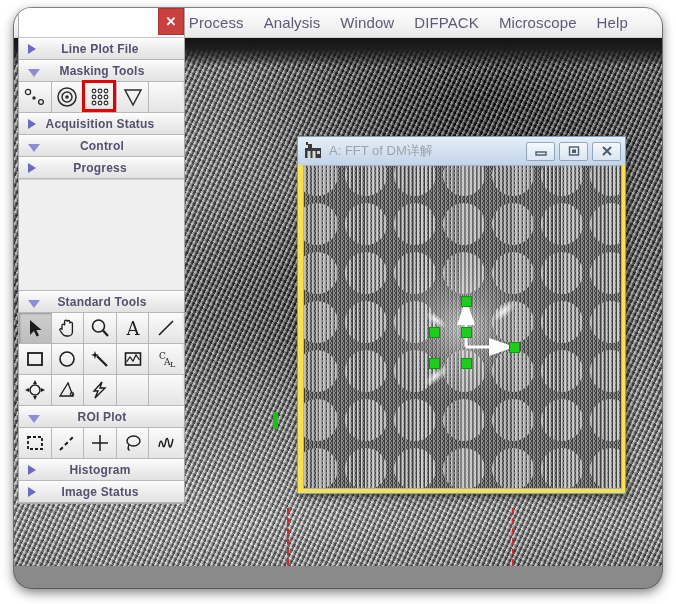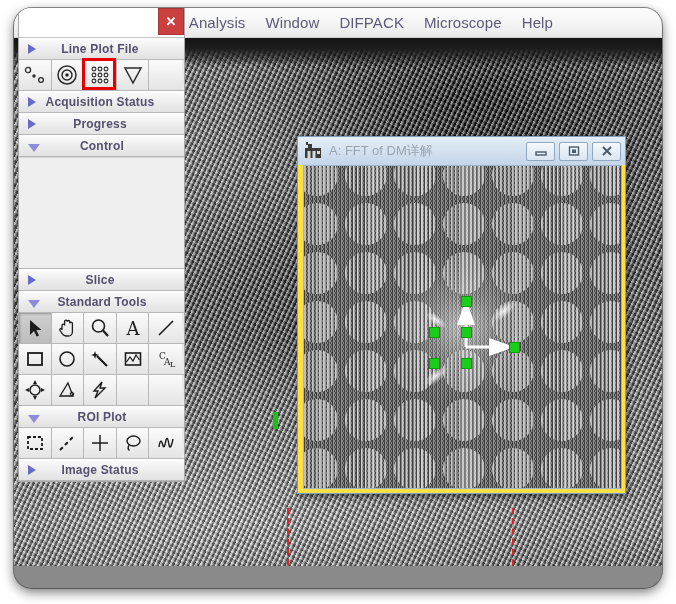--- a/index.html
+++ b/index.html
@@ -345,20 +345,21 @@
 </head>
 <body>
 
 <div id="root">
   <div class="app-window">
 
     <div class="menubar">
       <div class="menu-item">File</div>
       <div class="menu-item">Edit</div>
       <div class="menu-item">Object</div>
+      <div class="menu-item">Process</div>
       <div class="menu-item">Analysis</div>
       <div class="menu-item">Window</div>
       <div class="menu-item">DIFPACK</div>
       <div class="menu-item">Microscope</div>
       <div class="menu-item">Help</div>
     </div>
 
     <div class="doc-area">
       <div class="hrtem"></div>
       <div class="hrtem-noise"></div>
@@ -373,20 +374,24 @@
 
       <div class="palette-top">
         <div class="close-x">✕</div>
       </div>
 
       <div class="section-header">
         <div class="tri right"></div>
         <div class="section-title">Line Plot File</div>
       </div>
 
+      <div class="section-header">
+        <div class="tri down"></div>
+        <div class="section-title">Masking Tools</div>
+      </div>
       <div class="tool-row">
         <div class="tool-cell">
           <svg width="24" height="22" viewBox="0 0 24 22">
             <circle cx="5" cy="6" r="2.6" fill="none" stroke="#2b2b2b" stroke-width="1.3"></circle>
             <circle cx="11" cy="12" r="1.7" fill="#2b2b2b"></circle>
             <circle cx="18" cy="16" r="2.4" fill="none" stroke="#2b2b2b" stroke-width="1.3"></circle>
           </svg>
         </div>
         <div class="tool-cell">
           <svg width="24" height="22" viewBox="0 0 24 22">
@@ -417,34 +422,30 @@
         </div>
         <div class="tool-cell empty"></div>
       </div>
 
       <div class="section-header">
         <div class="tri right"></div>
         <div class="section-title">Acquisition Status</div>
       </div>
 
       <div class="section-header">
+        <div class="tri down"></div>
+        <div class="section-title">Control</div>
+      </div>
+
+      <div class="section-header">
         <div class="tri right"></div>
         <div class="section-title">Progress</div>
       </div>
-
-      <div class="section-header">
-        <div class="tri down"></div>
-        <div class="section-title">Control</div>
-      </div>
       <div class="control-body"></div>
 
-      <div class="section-header">
-        <div class="tri right"></div>
-        <div class="section-title">Slice</div>
-      </div>
 
       <div class="section-header">
         <div class="tri down"></div>
         <div class="section-title">Standard Tools</div>
       </div>
       <div class="tool-row">
         <div class="tool-cell selected">
           <svg width="22" height="22" viewBox="0 0 22 22">
             <path d="M6 3 L6 18 L10 14 L12.6 19.6 L15 18.4 L12.4 13 L17.5 13 Z" fill="#1c1c1c"></path>
           </svg>
@@ -551,20 +552,24 @@
             <path d="M7 13 Q5 17 7.5 18.5" fill="none" stroke="#1c1c1c" stroke-width="1.4"></path>
           </svg>
         </div>
         <div class="tool-cell">
           <svg width="22" height="22" viewBox="0 0 22 22">
             <path d="M4 15 Q5.5 5 7.5 12 Q9 19 11 8 Q12.5 3 14 13 Q15.5 19 18 7" fill="none" stroke="#1c1c1c" stroke-width="1.4"></path>
           </svg>
         </div>
       </div>
 
+      <div class="section-header">
+        <div class="tri right"></div>
+        <div class="section-title">Histogram</div>
+      </div>
 
       <div class="section-header">
         <div class="tri right"></div>
         <div class="section-title">Image Status</div>
       </div>
     </div>
 
     <div class="fft-window">
       <div class="fft-titlebar">
         <svg class="fft-icon" viewBox="0 0 19 18">

